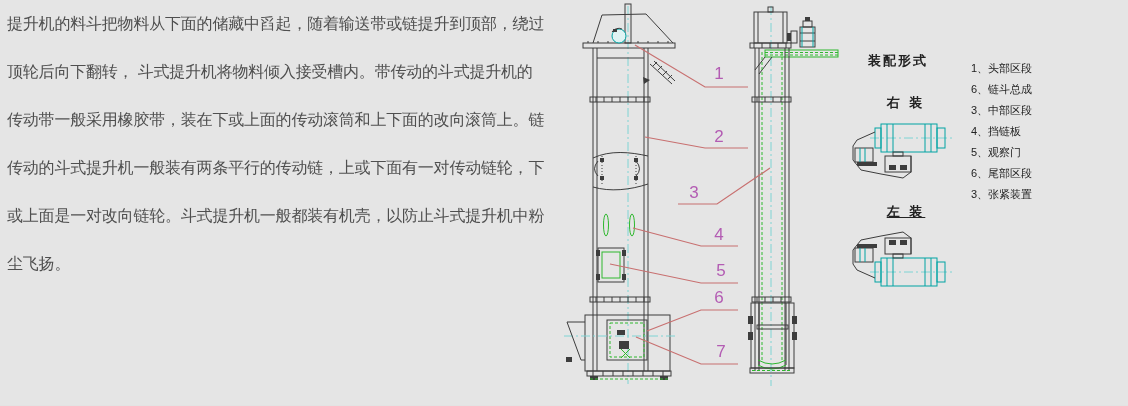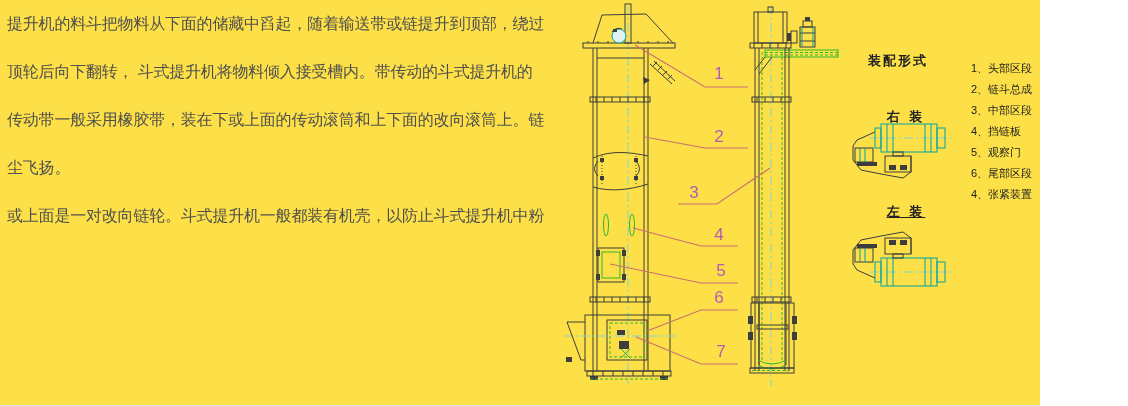--- a/index.html
+++ b/index.html
@@ -1,21 +1,21 @@
 <!DOCTYPE html>
 <html style="--line: #3d3d3d; --centerline: #7fd4d4; --teal: #00a3a3; --green: #2eb82e; --leader: #c87070; --callout: #b35cb3; --text: #4f4f4f; --legend: #222222;"><head>
 <meta charset="utf-8">
 <style>
   :root{
     --line:#3d3d3d; --centerline:#7fd4d4; --teal:#00a3a3; --green:#2eb82e;
     --leader:#c87070; --callout:#b35cb3; --text:#4f4f4f; --legend:#222222;
   }
   *{box-sizing:border-box;}
   html,body{margin:0;padding:0;background:#fff;}
-  .page{position:relative;width:1040px;height:406px;background:#fde047;overflow:hidden;
+  .page{position:relative;width:1128px;height:406px;background:#e5e5e5;overflow:hidden;
         font-family:"Liberation Sans","DejaVu Sans",sans-serif;}
   .page-bottom-rule{position:absolute;left:0;bottom:0;width:1128px;height:1px;background:#e3e3e3;}
 
   
   .desc{position:absolute;left:7px;top:0;width:556px;color:var(--text);
         font-size:16px;letter-spacing:-0.2px;}
   .desc .line{height:48px;line-height:48px;white-space:nowrap;}
 
   
   .ln{stroke:var(--line);fill:none;stroke-width:1;}
@@ -33,38 +33,39 @@
 
   
   .callout{position:absolute;width:16px;text-align:center;color:var(--callout);
            font-size:17px;line-height:18px;}
 
   
   .asm-title{position:absolute;left:868px;top:52px;width:80px;
              color:var(--legend);font-size:13px;font-weight:bold;letter-spacing:2px;}
   .asm-sub{position:absolute;width:80px;text-align:center;color:var(--legend);
            font-size:13px;font-weight:bold;letter-spacing:3px;}
-  .asm-sub.right{left:866px;top:108px;}
+  .asm-sub.right{left:866px;top:94px;}
   .asm-sub.left{left:866px;top:203px;text-decoration:underline;}
 
   
   .legend{position:absolute;left:971px;top:58px;color:var(--legend);font-size:11px;}
   .legend .item{height:21px;line-height:21px;white-space:nowrap;}
 </style>
 </head>
 <body>
 
 <div class="page">
 
   <div class="desc">
     <div class="line">提升机的料斗把物料从下面的储藏中舀起，随着输送带或链提升到顶部，绕过</div>
     <div class="line">顶轮后向下翻转， 斗式提升机将物料倾入接受槽内。带传动的斗式提升机的</div>
     <div class="line">传动带一般采用橡胶带，装在下或上面的传动滚筒和上下面的改向滚筒上。链</div>
+    <div class="line">传动的斗式提升机一般装有两条平行的传动链，上或下面有一对传动链轮，下</div>
+    <div class="line">或上面是一对改向链轮。斗式提升机一般都装有机壳，以防止斗式提升机中粉</div>
     <div class="line">尘飞扬。</div>
-    <div class="line">或上面是一对改向链轮。斗式提升机一般都装有机壳，以防止斗式提升机中粉</div>
   </div>
 
   <svg class="main-svg" width="290" height="406" viewBox="0 0 290 406">
 
     <g>
       <path class="cl" d="M68,6 V384"></path>
 
       <rect class="ln" x="65" y="4" width="6" height="39"></rect>
       <path class="ln" d="M33,43 L42,15 L86,14 L113,43"></path>
       <rect class="ln" x="23" y="43" width="92" height="5"></rect>
@@ -230,22 +231,22 @@
       <rect class="dk" x="9" y="50" width="20" height="4"></rect>
       <rect class="ln" x="37" y="44" width="26" height="16"></rect>
       <rect class="ln" x="45" y="40" width="10" height="4"></rect>
       <rect class="dk" x="41" y="53" width="7" height="5"></rect>
       <rect class="dk" x="52" y="53" width="7" height="5"></rect>
     </g>
   </svg>
 
   <div class="legend">
     <div class="item">1、头部区段</div>
-    <div class="item">2、链斗总成</div>
+    <div class="item">6、链斗总成</div>
     <div class="item">3、中部区段</div>
     <div class="item">4、挡链板</div>
     <div class="item">5、观察门</div>
     <div class="item">6、尾部区段</div>
-    <div class="item">4、张紧装置</div>
+    <div class="item">3、张紧装置</div>
   </div>
 
   <div class="page-bottom-rule"></div>
 </div>
 
 </body></html>

